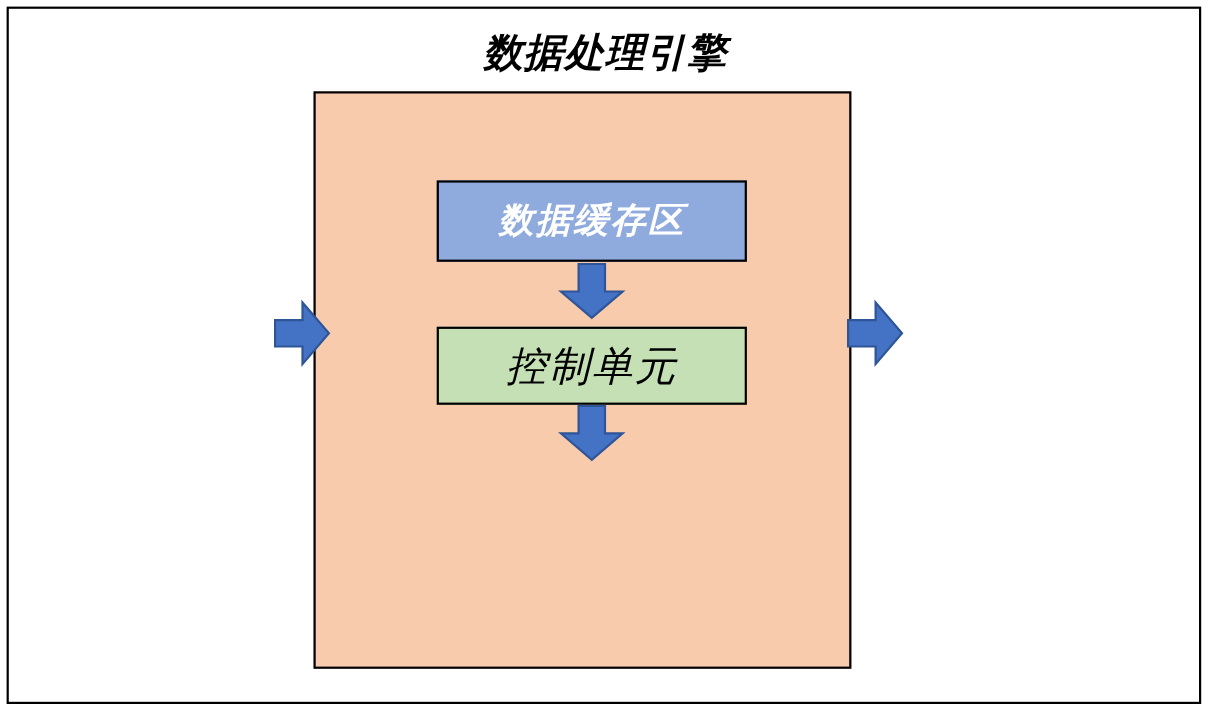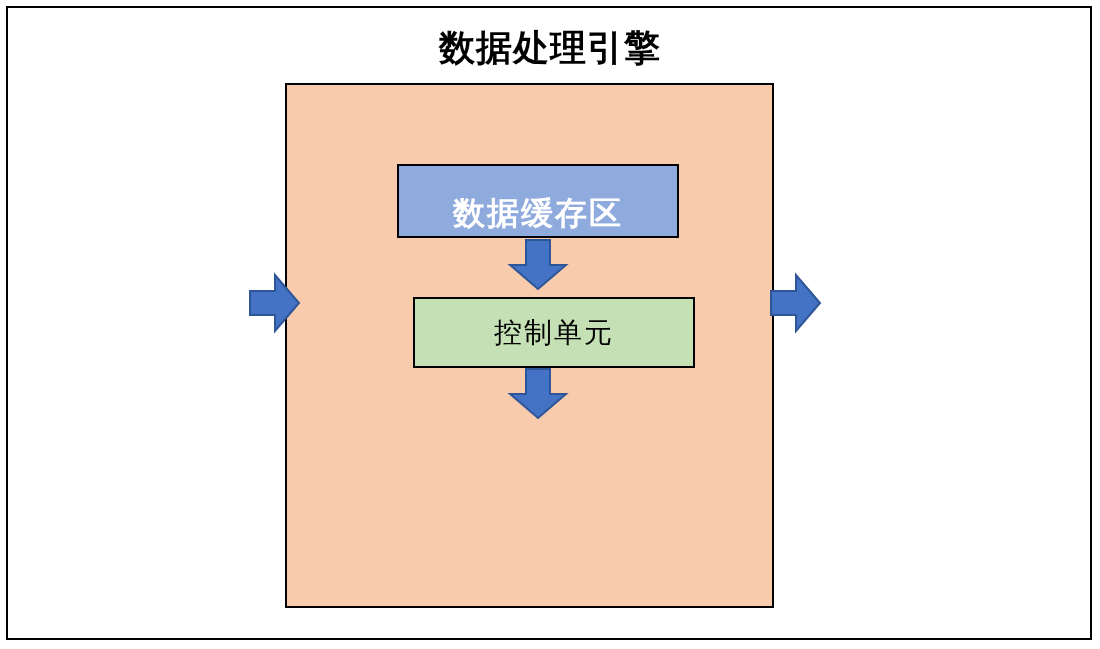--- a/index.html
+++ b/index.html
@@ -3,20 +3,21 @@
 <meta charset="utf-8">
 <style>
   html, body { margin: 0; padding: 0; background: #ffffff; }
   .canvas {
     position: relative;
     width: 1100px;
     height: 649px;
     background: #ffffff;
     font-family: "Liberation Sans", sans-serif;
     overflow: hidden;
+    font-style: italic;
   }
   .frame {
     position: absolute;
     left: 6px; top: 6px;
     width: 1086px; height: 634px;
     border: 2px solid #000000;
     box-sizing: border-box;
     background: #ffffff;
   }
   .title {
@@ -47,27 +48,26 @@
     background: #8FAADC;
     color: #ffffff;
     font-weight: 700;
     font-size: 32px;
     letter-spacing: 2px;
   }
   .green-box {
     background: #C5E0B4;
     color: #000000;
     font-weight: 400;
-    font-size: 28px;
+    font-size: 37px;
     letter-spacing: 2px;
-    margin-left: 16px;
   }
   .input-box  { left: 32px;  top: 239px; width: 217px; height: 129px; }
   .output-box { left: 816px; top: 239px; width: 269px; height: 130px; }
-  .buffer-box  { left: 397px; top: 164px; width: 282px; height: 74px; align-items: flex-end; }
+  .buffer-box  { left: 397px; top: 164px; width: 282px; height: 74px; }
   .control-box { left: 397px; top: 297px; width: 282px; height: 71px; }
   .compute-box { left: 397px; top: 418px; width: 282px; height: 86px; }
   .arrow { position: absolute; }
   .arrow polygon {
     fill: #4472C4;
     stroke: #2E5597;
     stroke-width: 2;
     stroke-linejoin: miter;
   }
   .arrow-h1 { left: 249px; top: 271px; }

